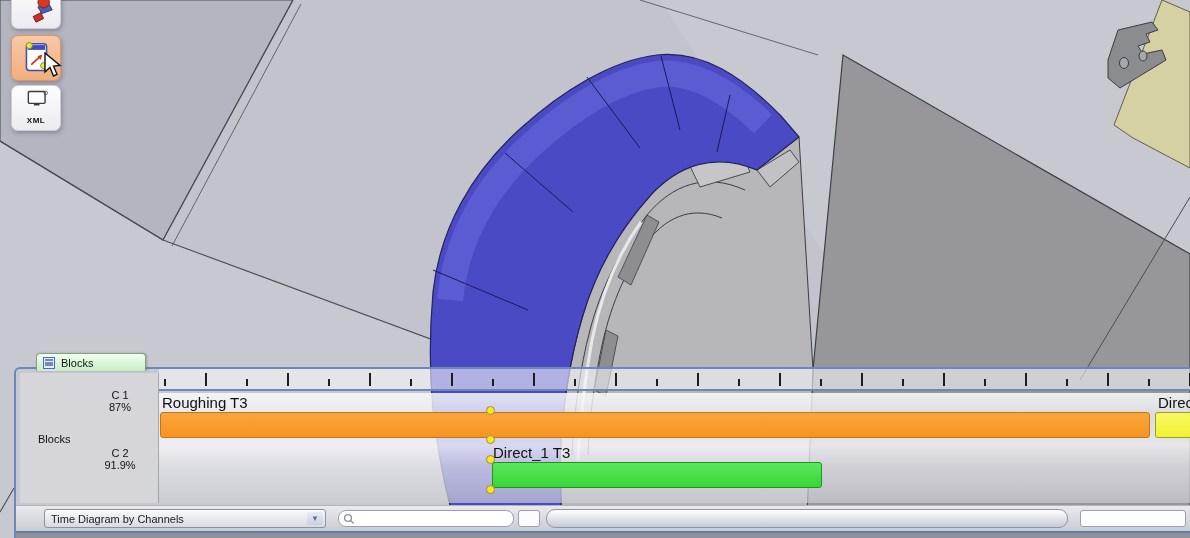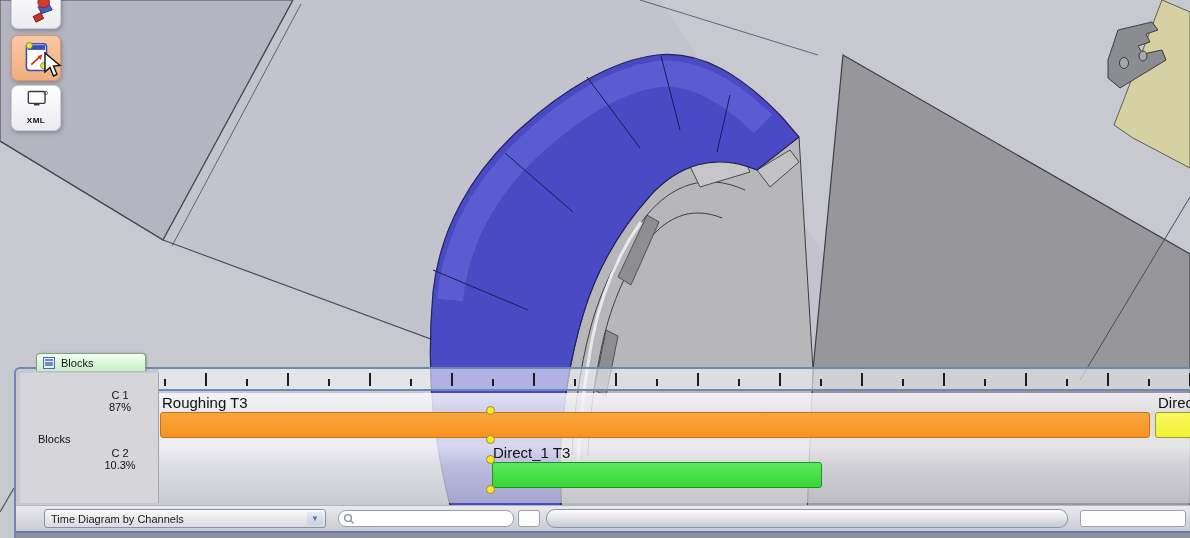--- a/index.html
+++ b/index.html
@@ -216,21 +216,21 @@
       </div>
 
     <div id="chan-col">
       <div class="side-title">Blocks</div>
       <div class="chan-cell" style="top:16px">
         <div>C 1</div>
         <div>87%</div>
       </div>
       <div class="chan-cell" style="top:74px">
         <div>C 2</div>
-        <div>10.3%</div>
+        <div>91.9%</div>
       </div>
     </div>
 
     <div id="footer">
       <div id="view-select">
         <span>Time Diagram by Channels</span>
         <span class="arrow-box">▼</span>
       </div>
       <div id="search-box">
         <svg width="12" height="12" viewBox="0 0 12 12">

